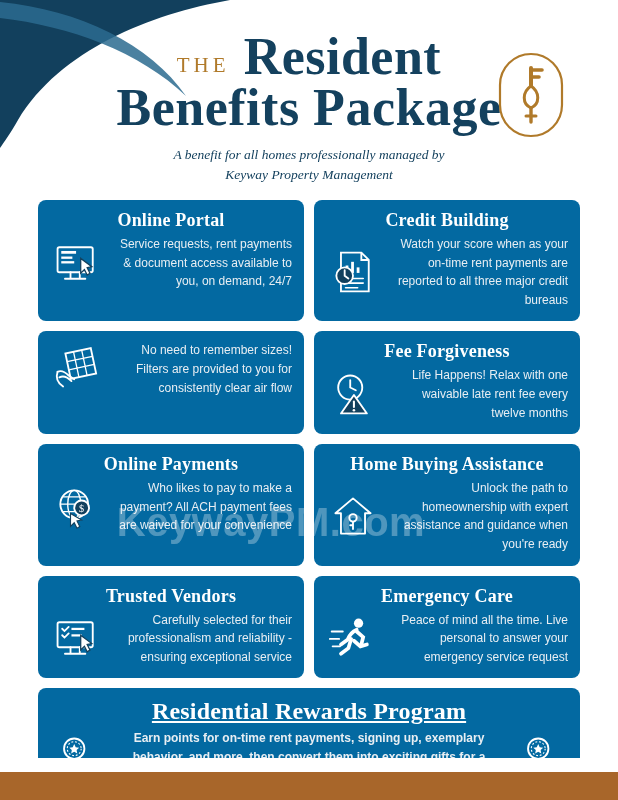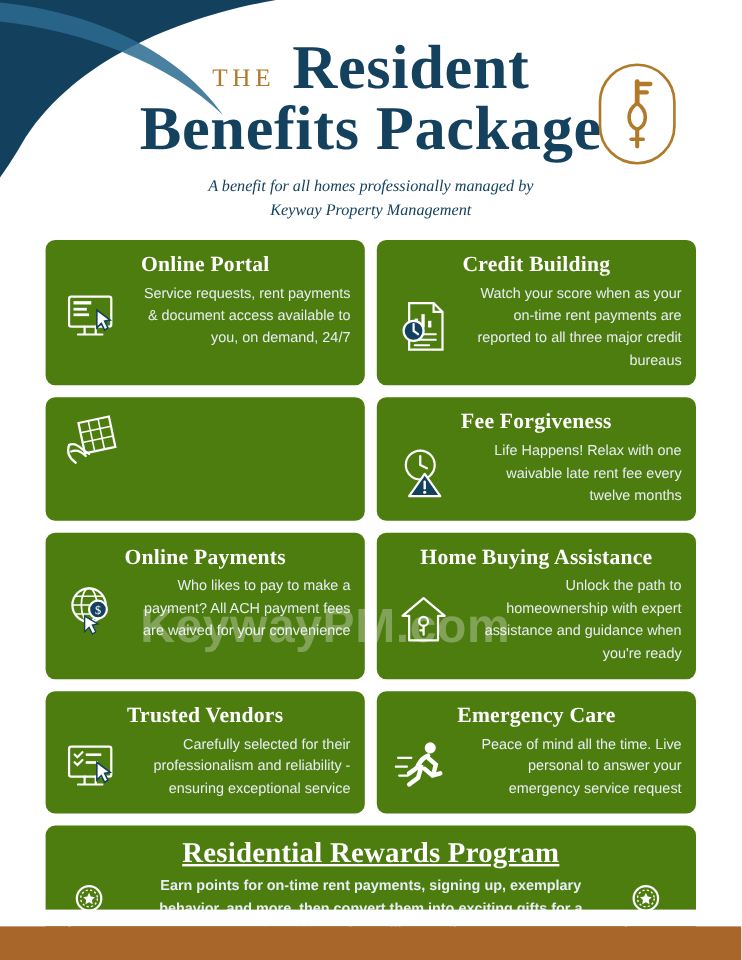--- a/index.html
+++ b/index.html
@@ -87,21 +87,21 @@
   .grid {
     position: relative;
     padding: 0 38px;
   }
   .row {
     display: flex;
     gap: 10px;
     margin-bottom: 10px;
   }
   .card {
-    background: #4d7c0f;
+    background: #0369a1;
     border-radius: 8px;
     padding: 10px 12px 12px 12px;
     flex: 1;
     min-height: 96px;
     position: relative;
   }
   .card-title {
     font-family: "Liberation Serif", serif;
     font-size: 18px;
     font-weight: 700;
@@ -260,20 +260,21 @@
             <svg viewBox="0 0 54 54" width="50" height="50">
               <g transform="rotate(-12 27 26)">
                 <rect x="18" y="8" width="28" height="28" fill="none" stroke="#ffffff" stroke-width="2"></rect>
                 <path d="M27 8 V36 M36 8 V36 M18 17 H46 M18 26 H46" stroke="#ffffff" stroke-width="1.4"></path>
               </g>
               <path d="M6 30 C10 28 14 30 18 34 L24 38" fill="none" stroke="#ffffff" stroke-width="2" stroke-linecap="round"></path>
               <path d="M8 36 C12 34 17 36 21 40" fill="none" stroke="#ffffff" stroke-width="2" stroke-linecap="round"></path>
               <path d="M6 30 C4 36 6 42 12 46" fill="none" stroke="#ffffff" stroke-width="2" stroke-linecap="round"></path>
             </svg>
           </div>
+          <div class="card-text">No need to remember sizes! Filters are provided to you for consistently clear air flow</div>
         </div>
       </div>
 
       <div class="card">
         <div class="card-title">Fee Forgiveness</div>
         <div class="card-body">
           <div class="card-icon">
             <svg viewBox="0 0 54 54" width="50" height="50">
               <circle cx="24" cy="20" r="13" fill="none" stroke="#ffffff" stroke-width="2"></circle>
               <path d="M24 12 V20 L30 23" stroke="#ffffff" stroke-width="2" fill="none" stroke-linecap="round"></path>

